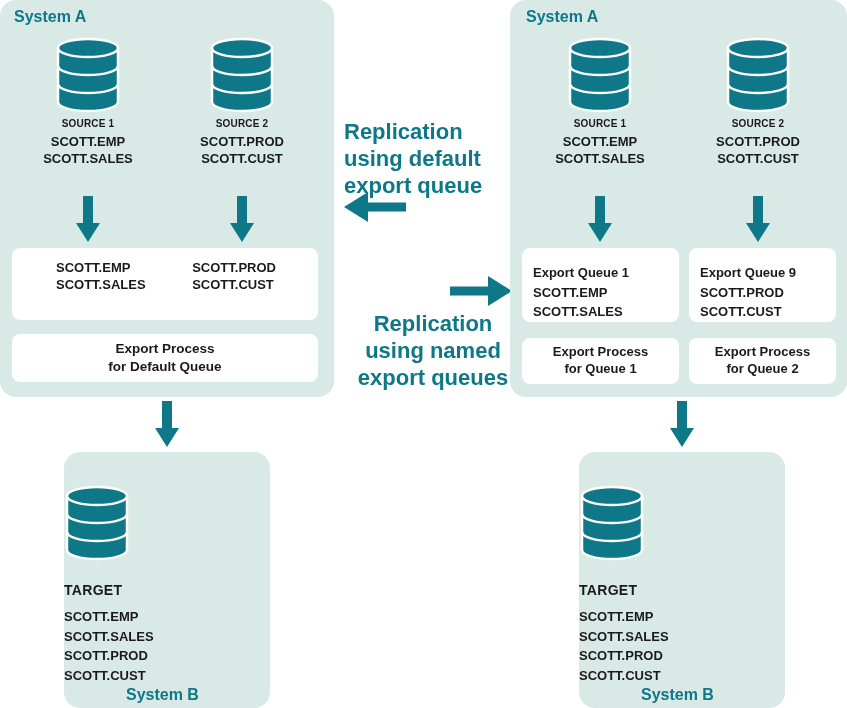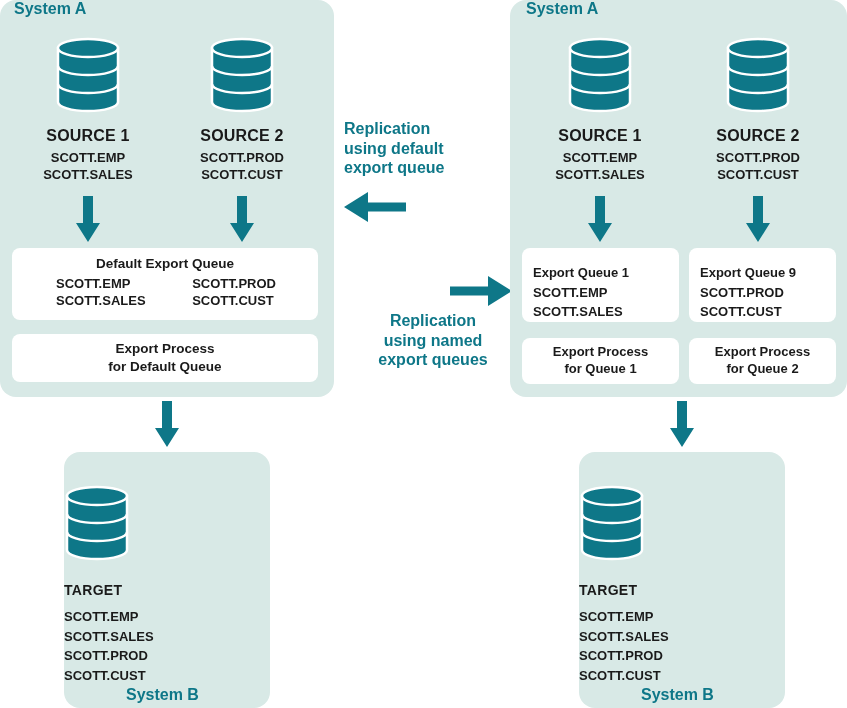--- a/index.html
+++ b/index.html
@@ -21,32 +21,32 @@
     color: var(--text);
   }
 
   .panel { position: absolute; background: var(--panel); border-radius: 16px; }
   .panel-a-left  { left: 0;     top: 0;     width: 334px; height: 397px; }
   .panel-a-right { left: 510px; top: 0;     width: 337px; height: 397px; }
   .panel-b       { display: flex; flex-direction: column; align-items: flex-start; padding-top: 32px; }
   .panel-b-left  { left: 64px;  top: 452px; width: 206px; height: 256px; }
   .panel-b-right { left: 579px; top: 452px; width: 206px; height: 256px; }
 
-  .sys-title { position: absolute; left: 14px; top: 0; font-size: 16px; color: var(--teal); }
+  .sys-title { position: absolute; left: 14px; top: 8px; font-size: 16px; color: var(--teal); }
   .panel-a-right .sys-title { left: 16px; }
   .sys-b-title { top: auto; bottom: 4px; margin-left: 48px; }
 
   .source { position: absolute; top: 36px; width: 140px; display: flex; flex-direction: column; align-items: center; }
   .panel-a-left  .src-1 { left: 18px; }
   .panel-a-left  .src-2 { left: 172px; }
   .panel-a-right .src-1 { left: 20px; }
   .panel-a-right .src-2 { left: 178px; }
 
   .db-icon { color: var(--teal); display: block; }
-  .src-label  { margin-top: 13px; font-size: 16px; letter-spacing: .2px; }
+  .src-label  { margin-top: 4px; font-size: 10px; letter-spacing: .2px; }
   .src-tables { margin-top: 5px; font-size: 13px; line-height: 1.3; text-align: center; }
 
   .pre { white-space: pre-line; }
 
   .arrow { position: absolute; color: var(--teal); }
   .panel-a-left  .arr-q1 { left: 76px;  top: 196px; }
   .panel-a-left  .arr-q2 { left: 230px; top: 196px; }
   .panel-a-right .arr-q1 { left: 78px;  top: 196px; }
   .panel-a-right .arr-q2 { left: 236px; top: 196px; }
   .arr-sb-left  { left: 154px; top: 401px; }
@@ -72,21 +72,21 @@
   .queue-small-2 { left: 179px; width: 147px; }
 
   .process-small {
     top: 338px; height: 46px;
     display: flex; align-items: center; justify-content: center;
     text-align: center; font-size: 13px; line-height: 1.3;
   }
   .process-small-1 { left: 12px;  width: 157px; }
   .process-small-2 { left: 179px; width: 147px; }
 
-  .mid-caption { position: absolute; color: var(--teal); font-size: 16px; line-height: 1.22; }
+  .mid-caption { position: absolute; color: var(--teal); font-size: 22px; line-height: 1.22; }
   .mid-default { left: 344px; top: 119px; text-align: left; }
   .mid-named   { left: 350px; top: 311px; width: 166px; text-align: center; }
 
   .target-label  { margin-top: 20px; font-size: 14px; letter-spacing: .3px; }
   .target-tables { margin-top: 9px; font-size: 13px; line-height: 1.5; text-align: left; }
 </style>
 </head>
 <body>
 
 <div class="canvas">
@@ -119,21 +119,20 @@
     </div>
 
     <svg class="arrow arr-q1" width="24" height="46" viewBox="0 0 24 46" aria-hidden="true">
       <polygon points="7,0 17,0 17,27 24,27 12,46 0,27 7,27" fill="currentColor"></polygon>
     </svg>
     <svg class="arrow arr-q2" width="24" height="46" viewBox="0 0 24 46" aria-hidden="true">
       <polygon points="7,0 17,0 17,27 24,27 12,46 0,27 7,27" fill="currentColor"></polygon>
     </svg>
 
     <div class="white-box queue-box">
-      <div class="queue-title">Default Export Queue</div>
       <div class="queue-cols">
         <div class="queue-col pre">SCOTT.EMP
 SCOTT.SALES</div>
         <div class="queue-col pre">SCOTT.PROD
 SCOTT.CUST</div>
       </div>
     </div>
 
     <div class="white-box process-box pre">Export Process
 for Default Queue</div>

